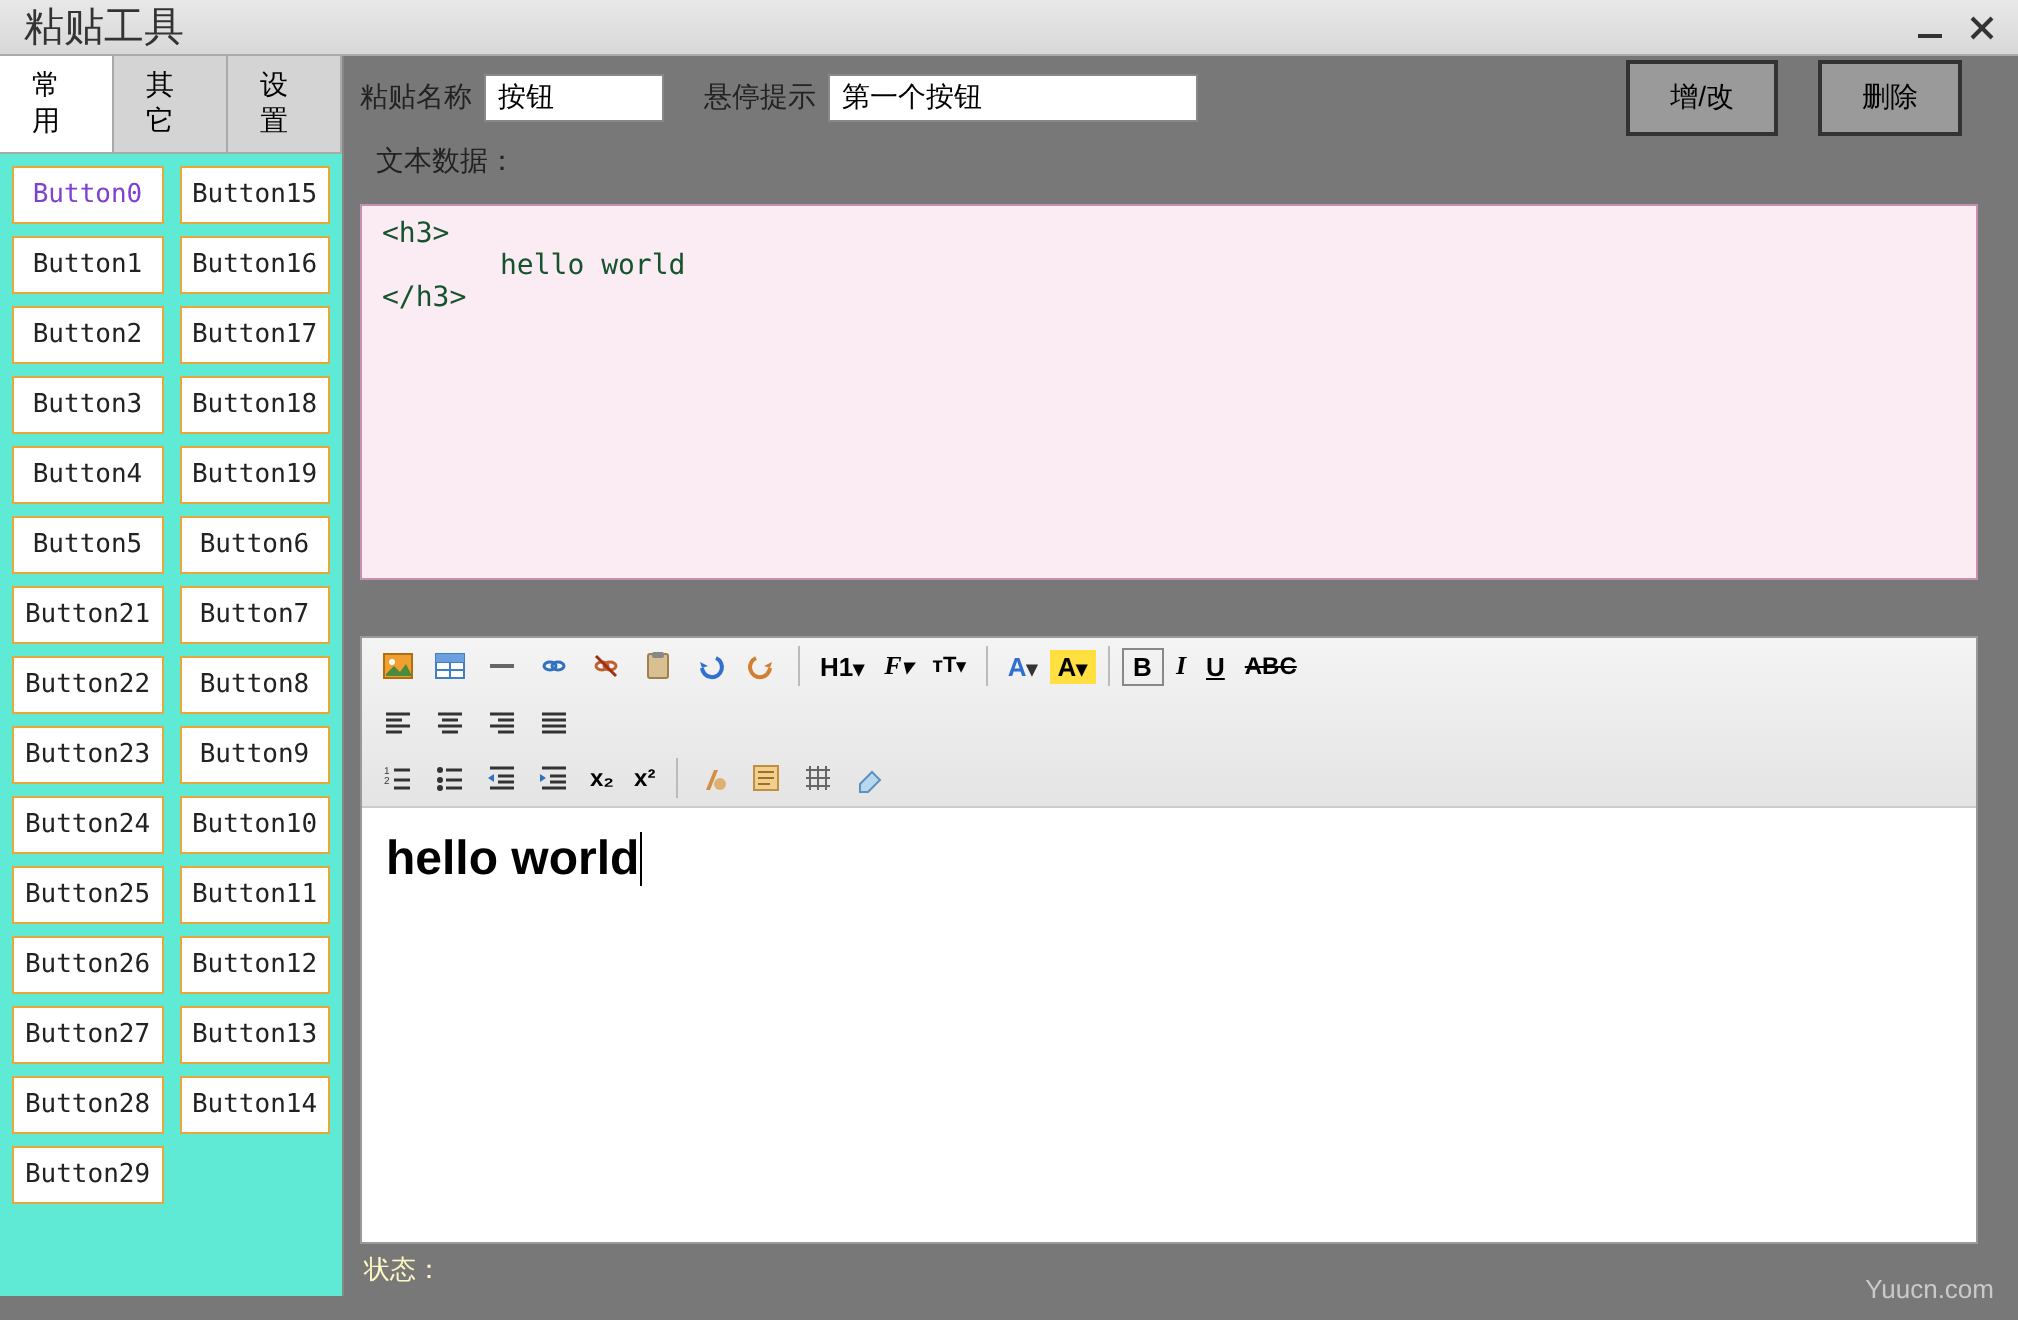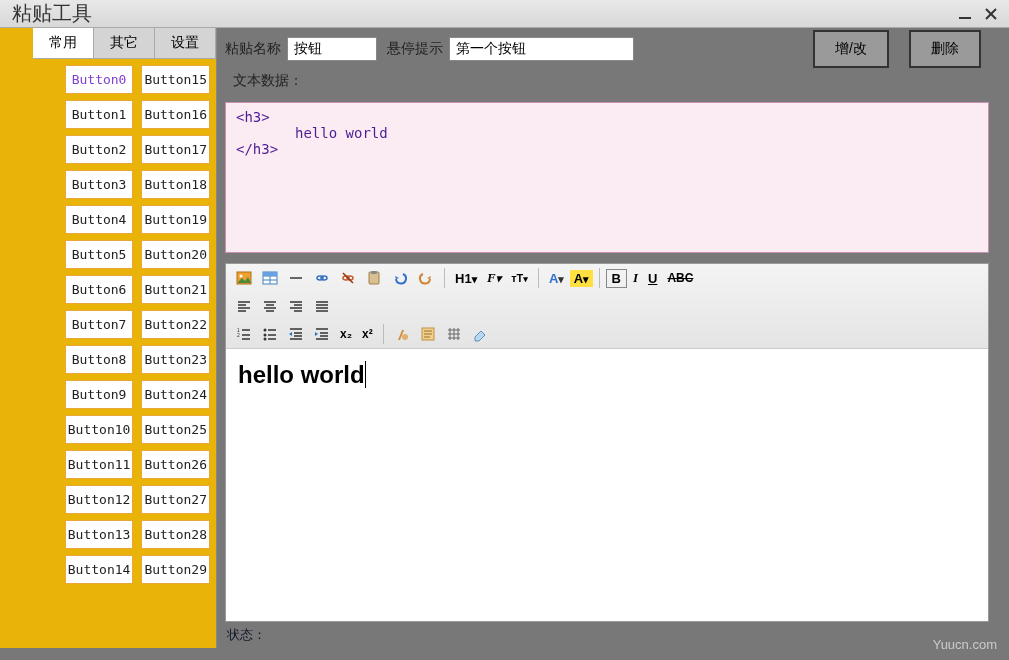--- a/index.html
+++ b/index.html
@@ -3,49 +3,49 @@
 <meta charset="utf-8">
 <style>
 * { box-sizing: border-box; margin: 0; padding: 0; }
 body { font-family: "Microsoft YaHei", SimSun, sans-serif; background: #787878; width: 1009px; height: 660px; overflow: hidden; position: relative; }
 .window { position: absolute; inset: 0; background: #787878; }
 .titlebar { height: 28px; background: linear-gradient(#e8e8e8, #d8d8d8); display: flex; align-items: center; padding: 0 12px; border-bottom: 1px solid #aaa; }
 .titlebar-title { font-size: 20px; color: #333; font-family: SimSun; }
 .titlebar-btns { position: absolute; top: 6px; right: 10px; display: flex; gap: 10px; }
 .titlebar-btn { width: 16px; height: 16px; color: #444; cursor: pointer; display: flex; align-items: center; justify-content: center; font-weight: bold; }
 .main { display: flex; height: calc(100% - 40px); }
-.sidebar { width: 217px; background: #eab308; border-right: 1px solid #888; display: flex; flex-direction: column; align-items: flex-end; }
+.sidebar { width: 172px; background: #5eead4; border-right: 1px solid #888; display: flex; flex-direction: column; }
 .tabs { display: flex; background: #e0e0e0; border-bottom: 1px solid #aaa; }
 .tab { padding: 6px 16px; font-size: 14px; cursor: pointer; background: #d4d4d4; border-right: 1px solid #aaa; }
 .tab.active { background: #fff; }
 .button-grid { flex: 1; padding: 6px; display: grid; grid-template-columns: 1fr 1fr; gap: 6px 8px; align-content: start; overflow: auto; }
 .btn-item { border: 1px solid #e8a838; background: #fff; padding: 6px 2px; text-align: center; font-family: Consolas, SimSun, monospace; font-size: 13px; cursor: pointer; color: #222; }
 .btn-item.selected { color: #8040d0; }
 .content { flex: 1; display: flex; flex-direction: column; padding: 0; }
 .top-controls { padding: 2px 8px 8px 8px; display: flex; align-items: flex-start; gap: 8px; }
 .field-group { display: flex; align-items: center; gap: 6px; }
 .field-label { font-size: 14px; color: #222; background: rgba(255,255,255,0.0); }
 .field-input { border: 1px solid #888; padding: 3px 6px; font-size: 14px; background: #fff; height: 24px; }
 .action-btns { margin-left: auto; display: flex; gap: 20px; padding-right: 20px; }
 .action-btn { border: 2px solid #333; background: #9a9a9a; color: #000; padding: 8px 20px; font-size: 14px; cursor: pointer; }
 .text-data-label { font-size: 14px; color: #222; padding: 4px 8px; }
-.code-area { margin: 0 20px 10px 8px; height: 151px; background: #fbecf3; border: 1px solid #c890b0; padding: 6px 10px; font-family: Consolas, SimSun, monospace; font-size: 14px; color: #4c1d95; white-space: pre; overflow: auto; }
+.code-area { margin: 0 20px 28px 8px; height: 188px; background: #fbecf3; border: 1px solid #c890b0; padding: 6px 10px; font-family: Consolas, SimSun, monospace; font-size: 14px; color: #14532d; white-space: pre; overflow: auto; }
 .editor-container { margin: 0 20px 0 8px; flex: 1; background: #fff; border: 1px solid #999; display: flex; flex-direction: column; }
 .toolbar { background: linear-gradient(#f4f4f4, #e4e4e4); border-bottom: 1px solid #ccc; padding: 3px 6px; display: flex; flex-wrap: wrap; gap: 2px; align-items: center; }
 .tb { width: 24px; height: 22px; display: inline-flex; align-items: center; justify-content: center; cursor: pointer; border: 1px solid transparent; border-radius: 2px; }
 .tb svg { width: 16px; height: 16px; }
 .sep { width: 1px; height: 20px; background: #bbb; margin: 0 4px; }
 .tb-text { font-family: Arial; font-size: 13px; font-weight: bold; padding: 2px 4px; cursor: pointer; }
 .tb-h1 { font-weight: bold; }
 .tb-highlight { background: #ffe040; padding: 1px 4px; }
 .tb-bold-box { border: 1px solid #888; padding: 1px 5px; font-weight: bold; }
 .editor-body { flex: 1; padding: 12px; font-family: Arial, sans-serif; font-size: 24px; font-weight: bold; color: #000; position: relative; }
 .cursor { border-right: 1px solid #000; animation: blink 1s infinite; }
 @keyframes blink { 50% { border-color: transparent; } }
-.status-bar { padding: 4px 10px; font-size: 13px; color: #0f172a; }
+.status-bar { padding: 4px 10px; font-size: 13px; color: #fef9c3; }
 .watermark { position: absolute; bottom: 8px; right: 12px; color: rgba(255,255,255,0.6); font-size: 13px; font-family: Arial; }
 .controls-row { display:flex; flex-direction:column; }
 </style>
 </head>
 <body>
 
 <div class="window">
   <div class="titlebar">
     <span class="titlebar-title">粘贴工具</span>
     <div class="titlebar-btns">
@@ -75,21 +75,20 @@
           <div class="btn-item">Button15</div>
           <div class="btn-item">Button1</div>
           <div class="btn-item">Button16</div>
           <div class="btn-item">Button2</div>
           <div class="btn-item">Button17</div>
           <div class="btn-item">Button3</div>
           <div class="btn-item">Button18</div>
           <div class="btn-item">Button4</div>
           <div class="btn-item">Button19</div>
           <div class="btn-item">Button5</div>
-          <div class="btn-item">Button20</div>
           <div class="btn-item">Button6</div>
           <div class="btn-item">Button21</div>
           <div class="btn-item">Button7</div>
           <div class="btn-item">Button22</div>
           <div class="btn-item">Button8</div>
           <div class="btn-item">Button23</div>
           <div class="btn-item">Button9</div>
           <div class="btn-item">Button24</div>
           <div class="btn-item">Button10</div>
           <div class="btn-item">Button25</div>
@@ -100,21 +99,21 @@
           <div class="btn-item">Button13</div>
           <div class="btn-item">Button28</div>
           <div class="btn-item">Button14</div>
           <div class="btn-item">Button29</div>
         </div>
     </div>
 
     <div class="content">
       <div class="top-controls">
         <div class="controls-row" style="flex:1">
-          <div style="display:flex; gap:10px; align-items:center;">
+          <div style="display:flex; gap:20px; align-items:center;">
             <div class="field-group">
               <span class="field-label">粘贴名称</span>
               <input class="field-input" style="width: 90px;" value="按钮">
             </div>
             <div class="field-group">
               <span class="field-label">悬停提示</span>
               <input class="field-input" style="width: 185px;" value="第一个按钮">
             </div>
             <div class="action-btns">
               <button class="action-btn">增/改</button>

